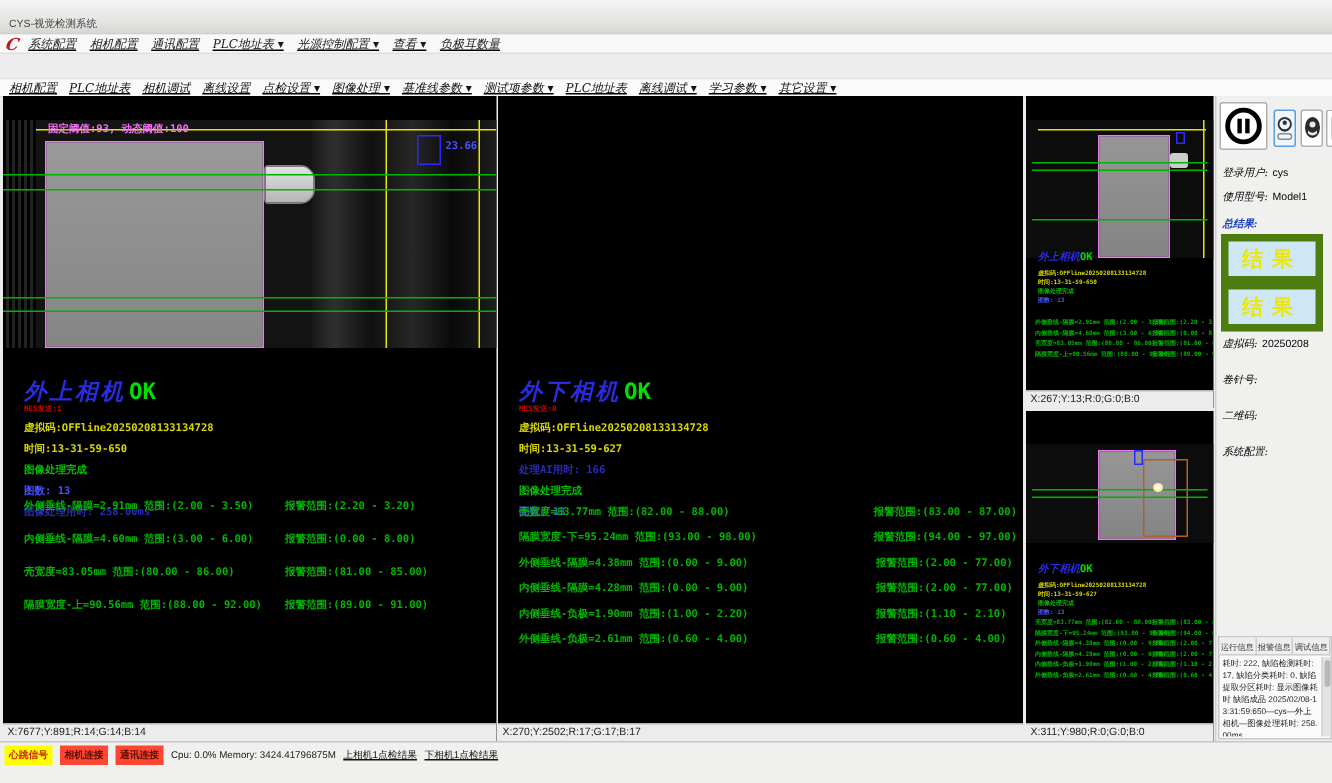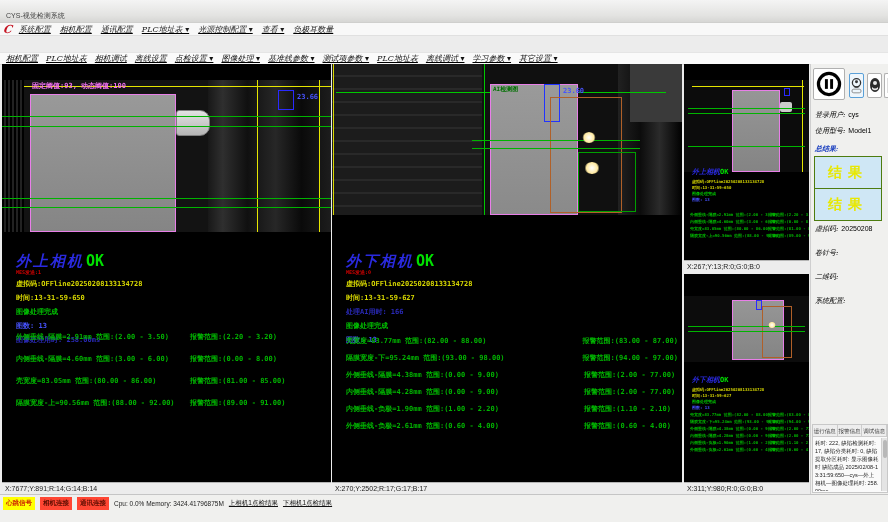--- a/index.html
+++ b/index.html
@@ -130,21 +130,21 @@
   .cbtn { position:absolute; background:#fff; border:1px solid #b0b0b0; border-radius:2px;
     display:flex; align-items:center; justify-content:center; cursor:pointer; }
   .b-pause { left:0; top:0; width:32px; height:32px; }
   .b-user { left:36px; top:5px; width:15px; height:25px; border:1px solid #5aa0d8; background:#eef6fc; }
   .b-user2 { left:54px; top:5px; width:15px; height:25px; }
   .b-exit { left:71px; top:5px; width:15px; height:25px; border-right:none; border-radius:2px 0 0 2px; }
   .cp-row { position:absolute; left:4px; font:italic 7px "DejaVu Serif", serif; color:#000; white-space:nowrap; }
   .cp-val { font:7px "Liberation Sans", sans-serif; font-style:normal; margin-left:3px; }
   .cp-blue { color:#1a3fbf;font-family:Liberation Serif, serif; }
   .resbox { position:absolute; left:3px; width:68px; height:33px; background:#cfe7f5;
-    border:1px solid #4d7c0f; display:flex; align-items:center; justify-content:center;
+    border:5px solid #4d7c0f; display:flex; align-items:center; justify-content:center;
     font:bold 14px "DejaVu Sans Mono", monospace; color:#e8e800; letter-spacing:6px; }
   .logarea { position:absolute; left:1px; top:360px; width:76px; height:69px;
     background:#fafafa; border:1px solid #c8c8c8; }
   .logtabs { display:flex; height:12px; background:#eee; border-bottom:1px solid #ccc; }
   .logtab { flex:1; font:5.5px "Liberation Sans", sans-serif; color:#333; text-align:center;
     padding-top:3px; border-right:1px solid #ccc; cursor:pointer; white-space:nowrap; overflow:hidden; }
   .logtext { position:absolute; left:1px; top:13px; right:7px; bottom:1px;
     font:5.5px "Liberation Sans", sans-serif; color:#222; line-height:8px; overflow:hidden;
     word-break:break-all; padding:1px; }
   .logscroll { position:absolute; right:0; top:13px; width:6px; bottom:1px; background:#e4e4e4;
@@ -249,38 +249,20 @@
 
         <div class="meas-row">
           <span class="m1">隔膜宽度-上=90.56mm 范围:(88.00 - 92.00)</span>
           <span class="m2">报警范围:(89.00 - 91.00)</span>
         </div>
       </div>
     <div class="pstatus">X:7677;Y:891;R:14;G:14;B:14</div>
   </div>
 
   <div class="panel mp">
-    <div class="scene" id="ms">
-      <div class="ms-left"></div>
-      <div class="ms-right"></div>
-      <div class="ms-topright"></div>
-      <div class="ms-y-v"></div>
-      <div class="ms-g-v"></div>
-      <div class="ms-g-h"></div>
-      <div class="ms-cell"></div>
-      <div class="ms-ailabel">AI检测图</div>
-      <div class="ms-blue"></div>
-      <div class="ov-bluetxt" style="left:231px;top:23px">23.60</div>
-      <div class="ms-orange"></div>
-      <div class="ms-g-h2"></div>
-      <div class="ms-g-h3"></div>
-      <div class="ms-gbox"></div>
-      <div class="glow" style="left:250px;top:68px;width:14px;height:11px"></div>
-      <div class="glow" style="left:252px;top:98px;width:16px;height:12px"></div>
-    </div>
     <div class="result">
       <div><span class="t-title">外下相机</span><span class="t-ok">OK</span></div>
       <div class="t-red">MES发送:0</div>
       <div class="rline c-yellow">虚拟码:OFFline20250208133134728</div>
       <div class="rline c-yellow">时间:13-31-59-627</div>
       <div class="rline c-dkblue">处理AI用时: 166</div>
       <div class="rline c-green">图像处理完成</div>
       <div class="rline c-blue">图数: 13</div>
     </div>
     <div class="meas">

